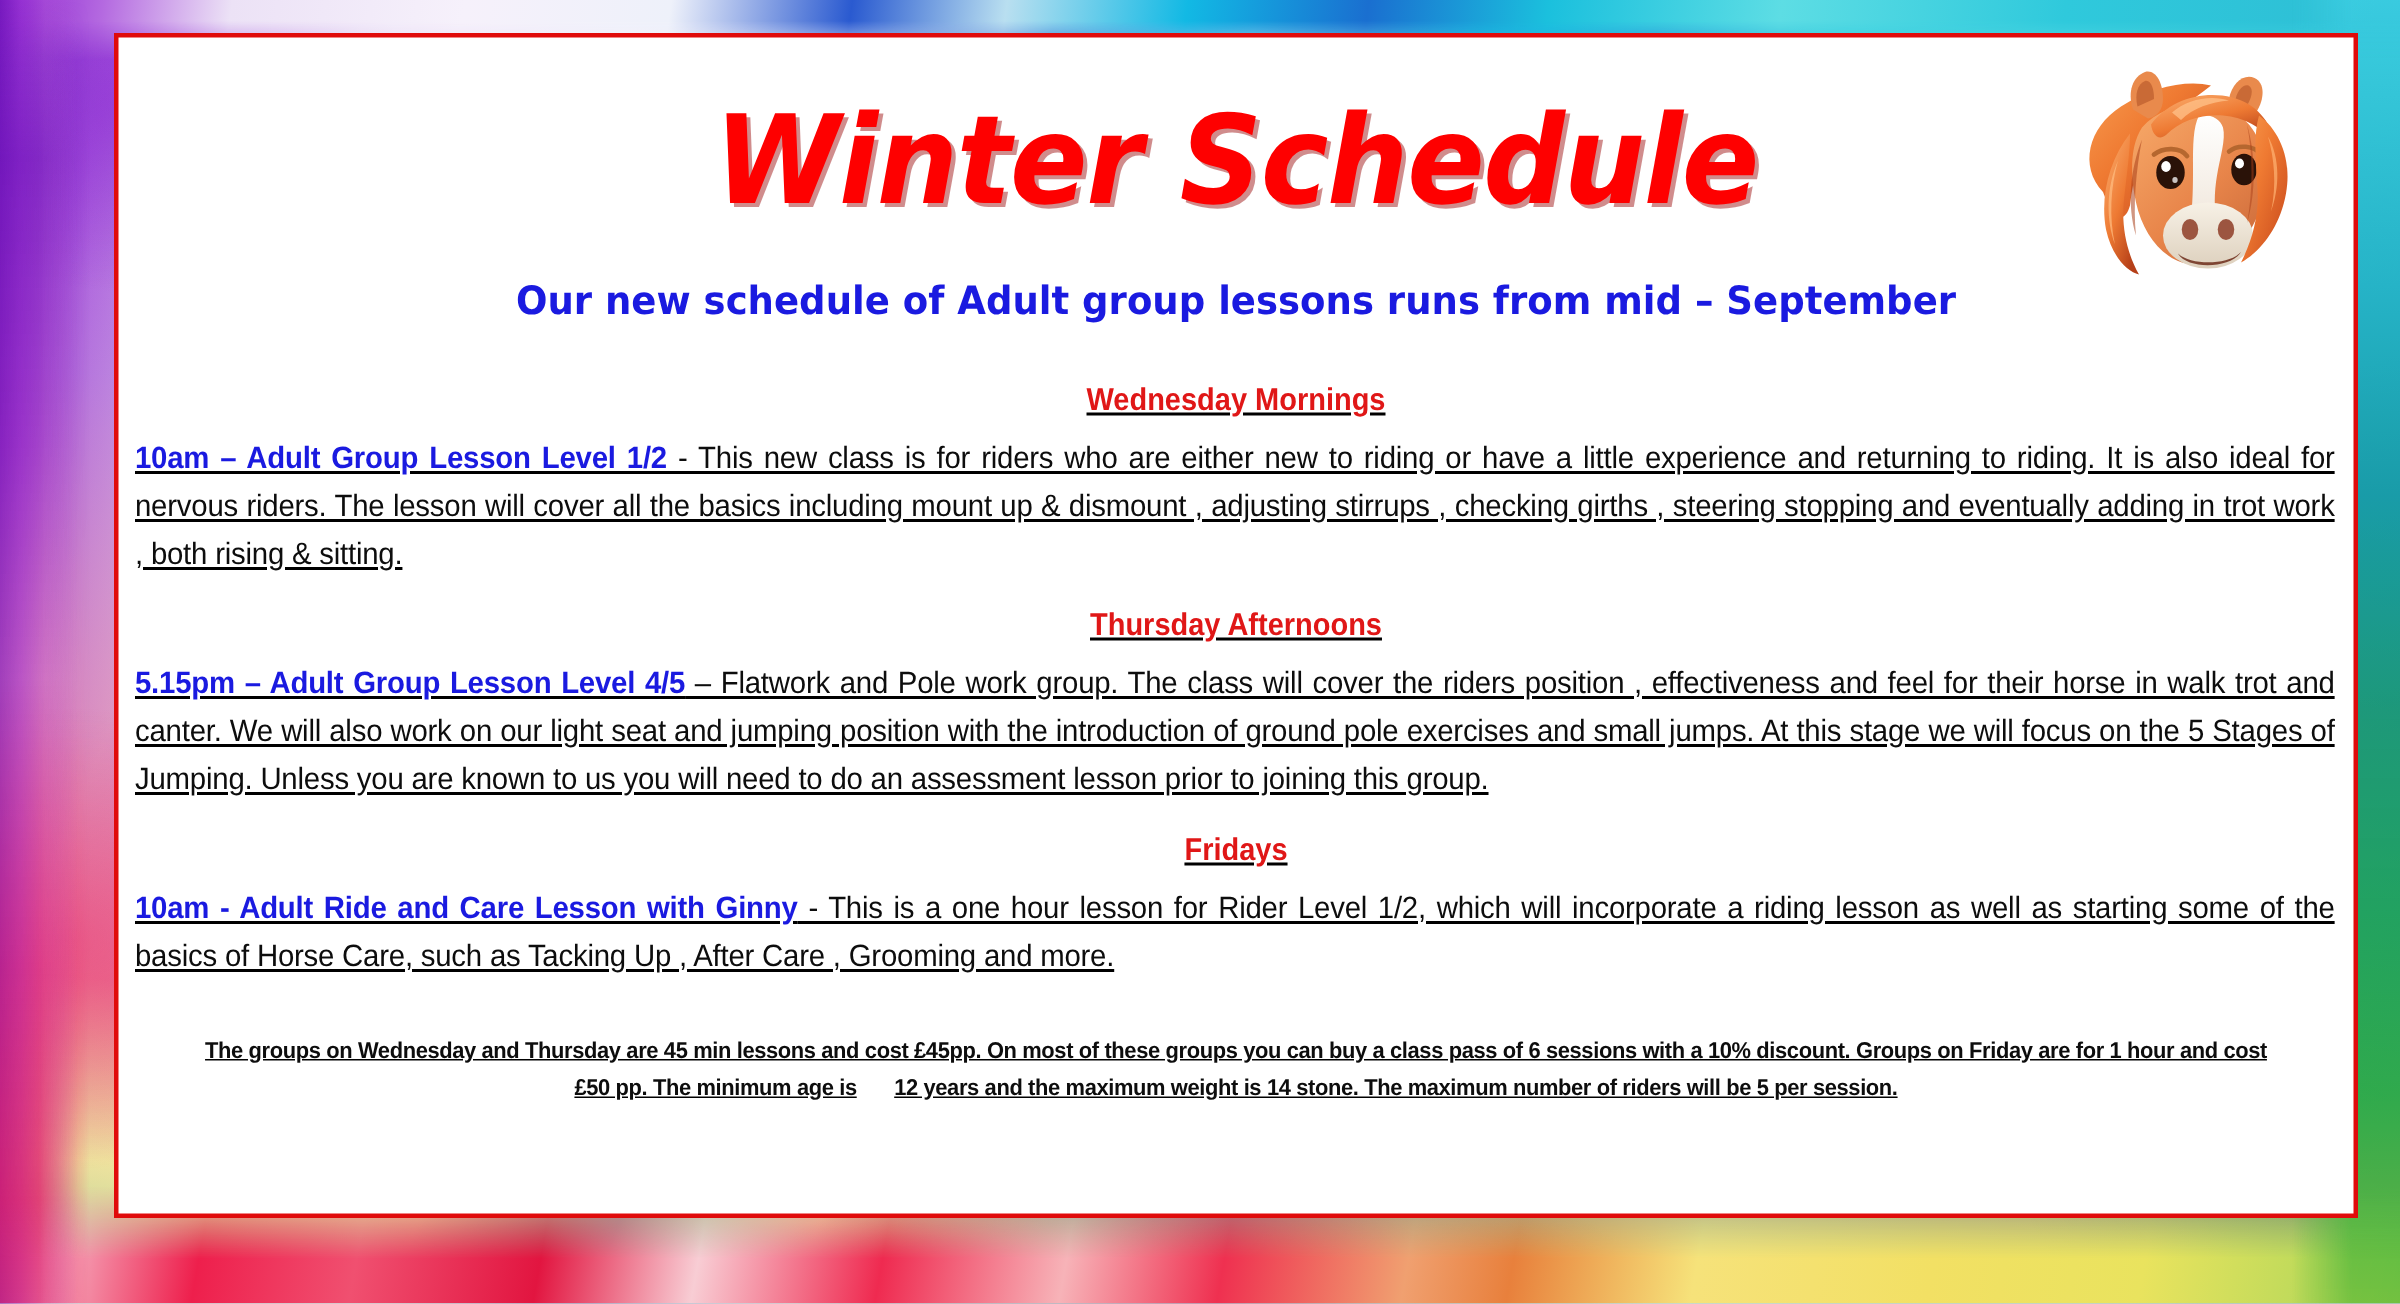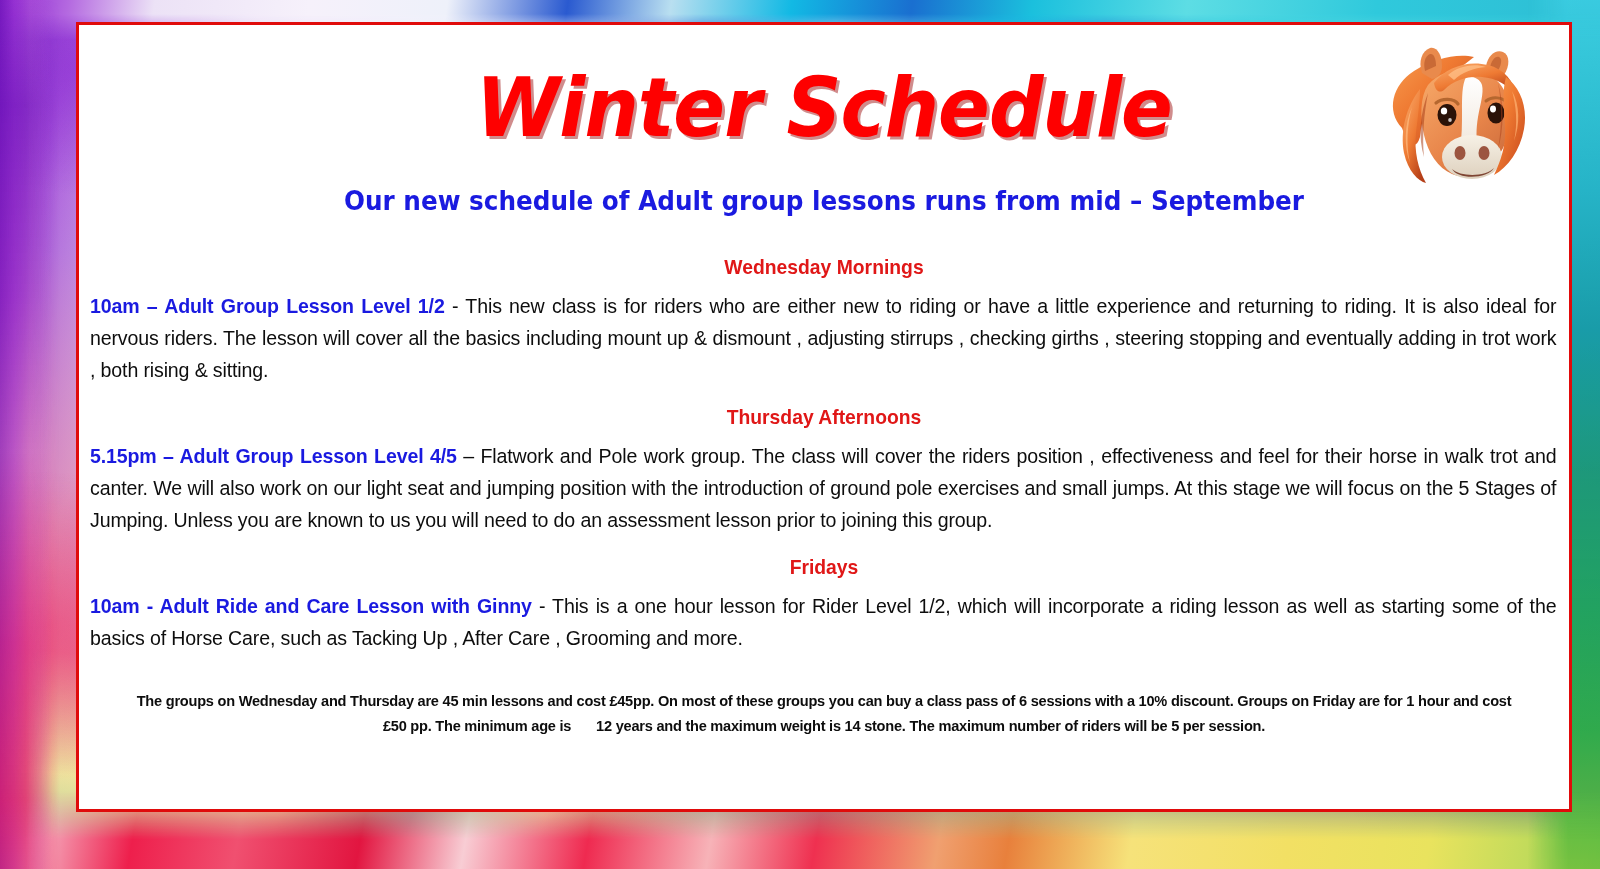--- a/index.html
+++ b/index.html
@@ -193,20 +193,21 @@
     font-weight: 700;
     font-size: 26px;
     line-height: 1.1;
     color: #1a1ae0;
     transform: scaleX(0.95);
     transform-origin: center;
   }
 
   .body-area {
     padding: 0 11px 0 11px;
+    text-decoration: underline;
   }
 
   .day-heading {
     margin: 0;
     text-align: center;
     font-family: "Liberation Sans", sans-serif;
     font-weight: 700;
     font-size: 21px;
     line-height: 1.15;
     color: #e01717;

